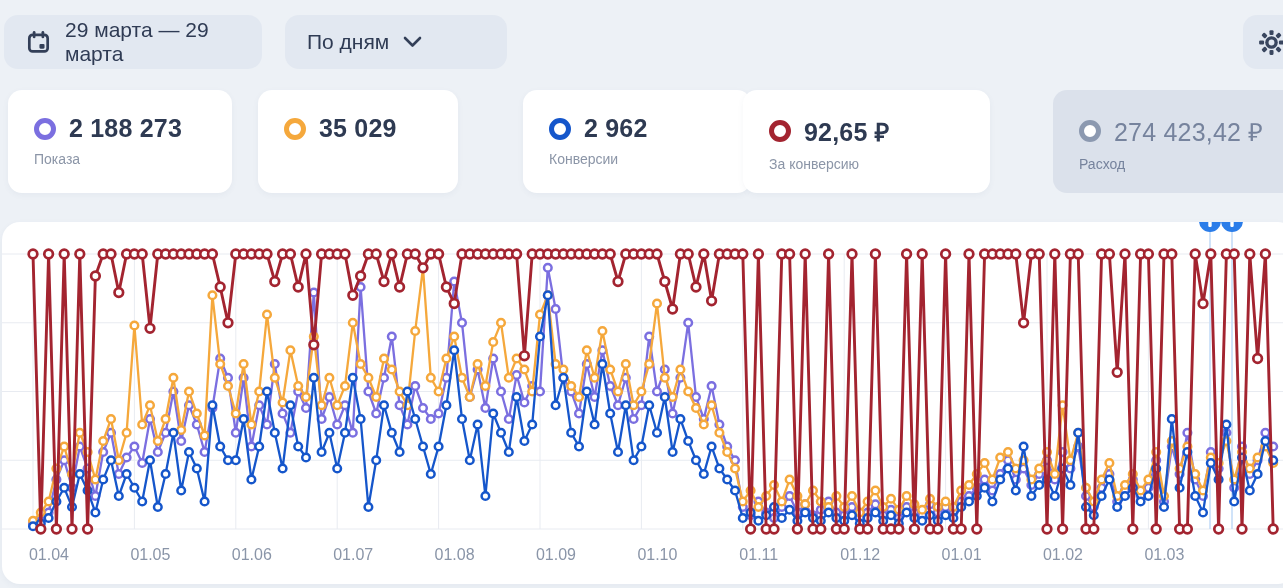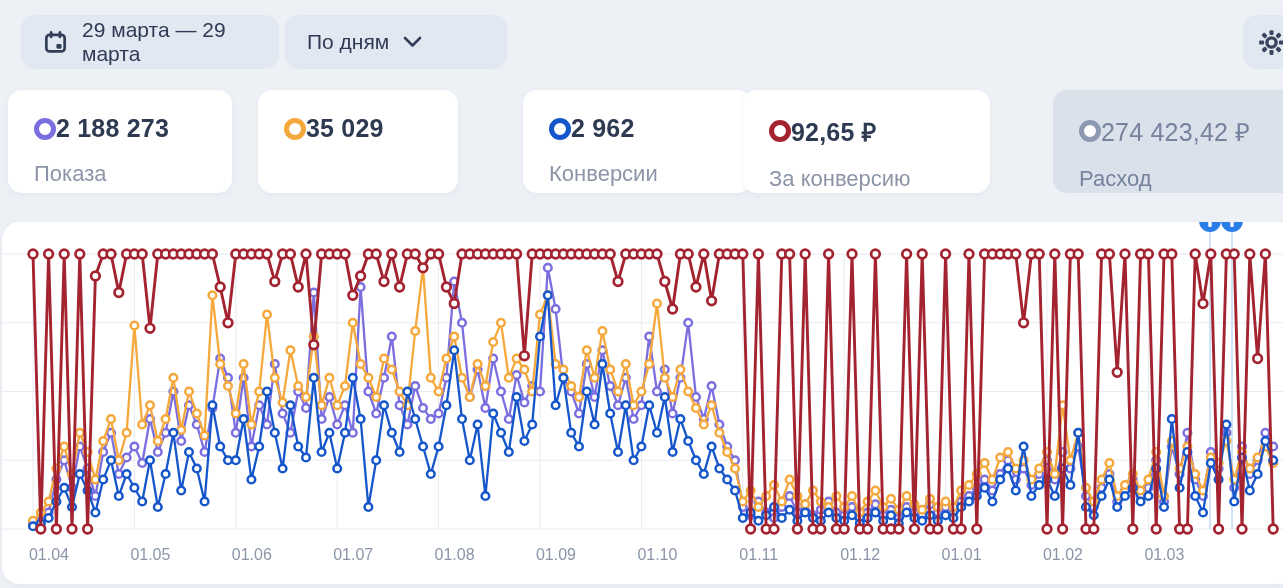--- a/index.html
+++ b/index.html
@@ -4,37 +4,37 @@
 <style>
   html,body{margin:0;padding:0;width:1283px;height:588px;overflow:hidden;
     background:#edf1f6;font-family:"Liberation Sans",sans-serif;position:relative;}
   .pill{position:absolute;top:15px;height:54px;background:#e2e8f1;border-radius:14px;
     display:flex;align-items:center;gap:14px;padding:0 22px;box-sizing:border-box;cursor:pointer;}
   .pill span{font-size:21px;color:#2f3b54;}
   .icon-wrap{display:flex;align-items:center;justify-content:center;}
   .cards-row .metric-card{position:absolute;top:90px;height:103px;background:#ffffff;
     border-radius:14px;box-shadow:0 2px 6px rgba(60,80,110,0.05);box-sizing:border-box;
     padding:24px 0 0 26px;cursor:pointer;}
-  .metric-head{display:flex;align-items:center;}
+  .metric-head{display:flex;align-items:center;gap:13px;}
   .ring{width:12px;height:12px;border-radius:50%;border:5px solid #888;background:#fff;flex:0 0 auto;}
   .metric-value{font-size:25px;font-weight:600;color:#2e3a52;letter-spacing:.2px;}
-  .metric-label{font-size:22px;color:#8b95a7;margin-top:18px;}
+  .metric-label{font-size:14px;color:#8b95a7;margin-top:8px;}
   .metric-card.disabled{background:#dbe1eb;box-shadow:none;}
   .metric-card.disabled .metric-value{color:#76839d;font-weight:400;}
   .metric-card.disabled .metric-label{color:#76839d;}
   .chart-card{position:absolute;left:2px;top:222px;width:1294px;height:362px;background:#fff;
     border-radius:18px;box-shadow:0 2px 6px rgba(60,80,110,0.05);overflow:hidden;}
   #chart-svg{position:absolute;left:0;top:0;}
   #chart-svg text{font-family:"Liberation Sans",sans-serif;}
 </style>
 </head>
 <body>
 
 <div>
-  <div class="pill" style="left:21px;width:258px;">
+  <div class="pill" style="left:4px;width:258px;">
     <span class="icon-wrap">
       <svg width="25" height="25" viewBox="0 0 24 24">
         <rect x="3.2" y="4.6" width="17.6" height="16" rx="3.2" fill="none" stroke="#333f58" stroke-width="2.6"></rect>
         <line x1="7.8" y1="2.2" x2="7.8" y2="6.6" stroke="#333f58" stroke-width="2.6" stroke-linecap="round"></line>
         <line x1="16.2" y1="2.2" x2="16.2" y2="6.6" stroke="#333f58" stroke-width="2.6" stroke-linecap="round"></line>
         <rect x="12.9" y="13.4" width="4.9" height="4.6" rx="1.1" fill="#333f58"></rect>
       </svg>
     </span>
     <span>29 марта — 29 марта</span>
   </div>

